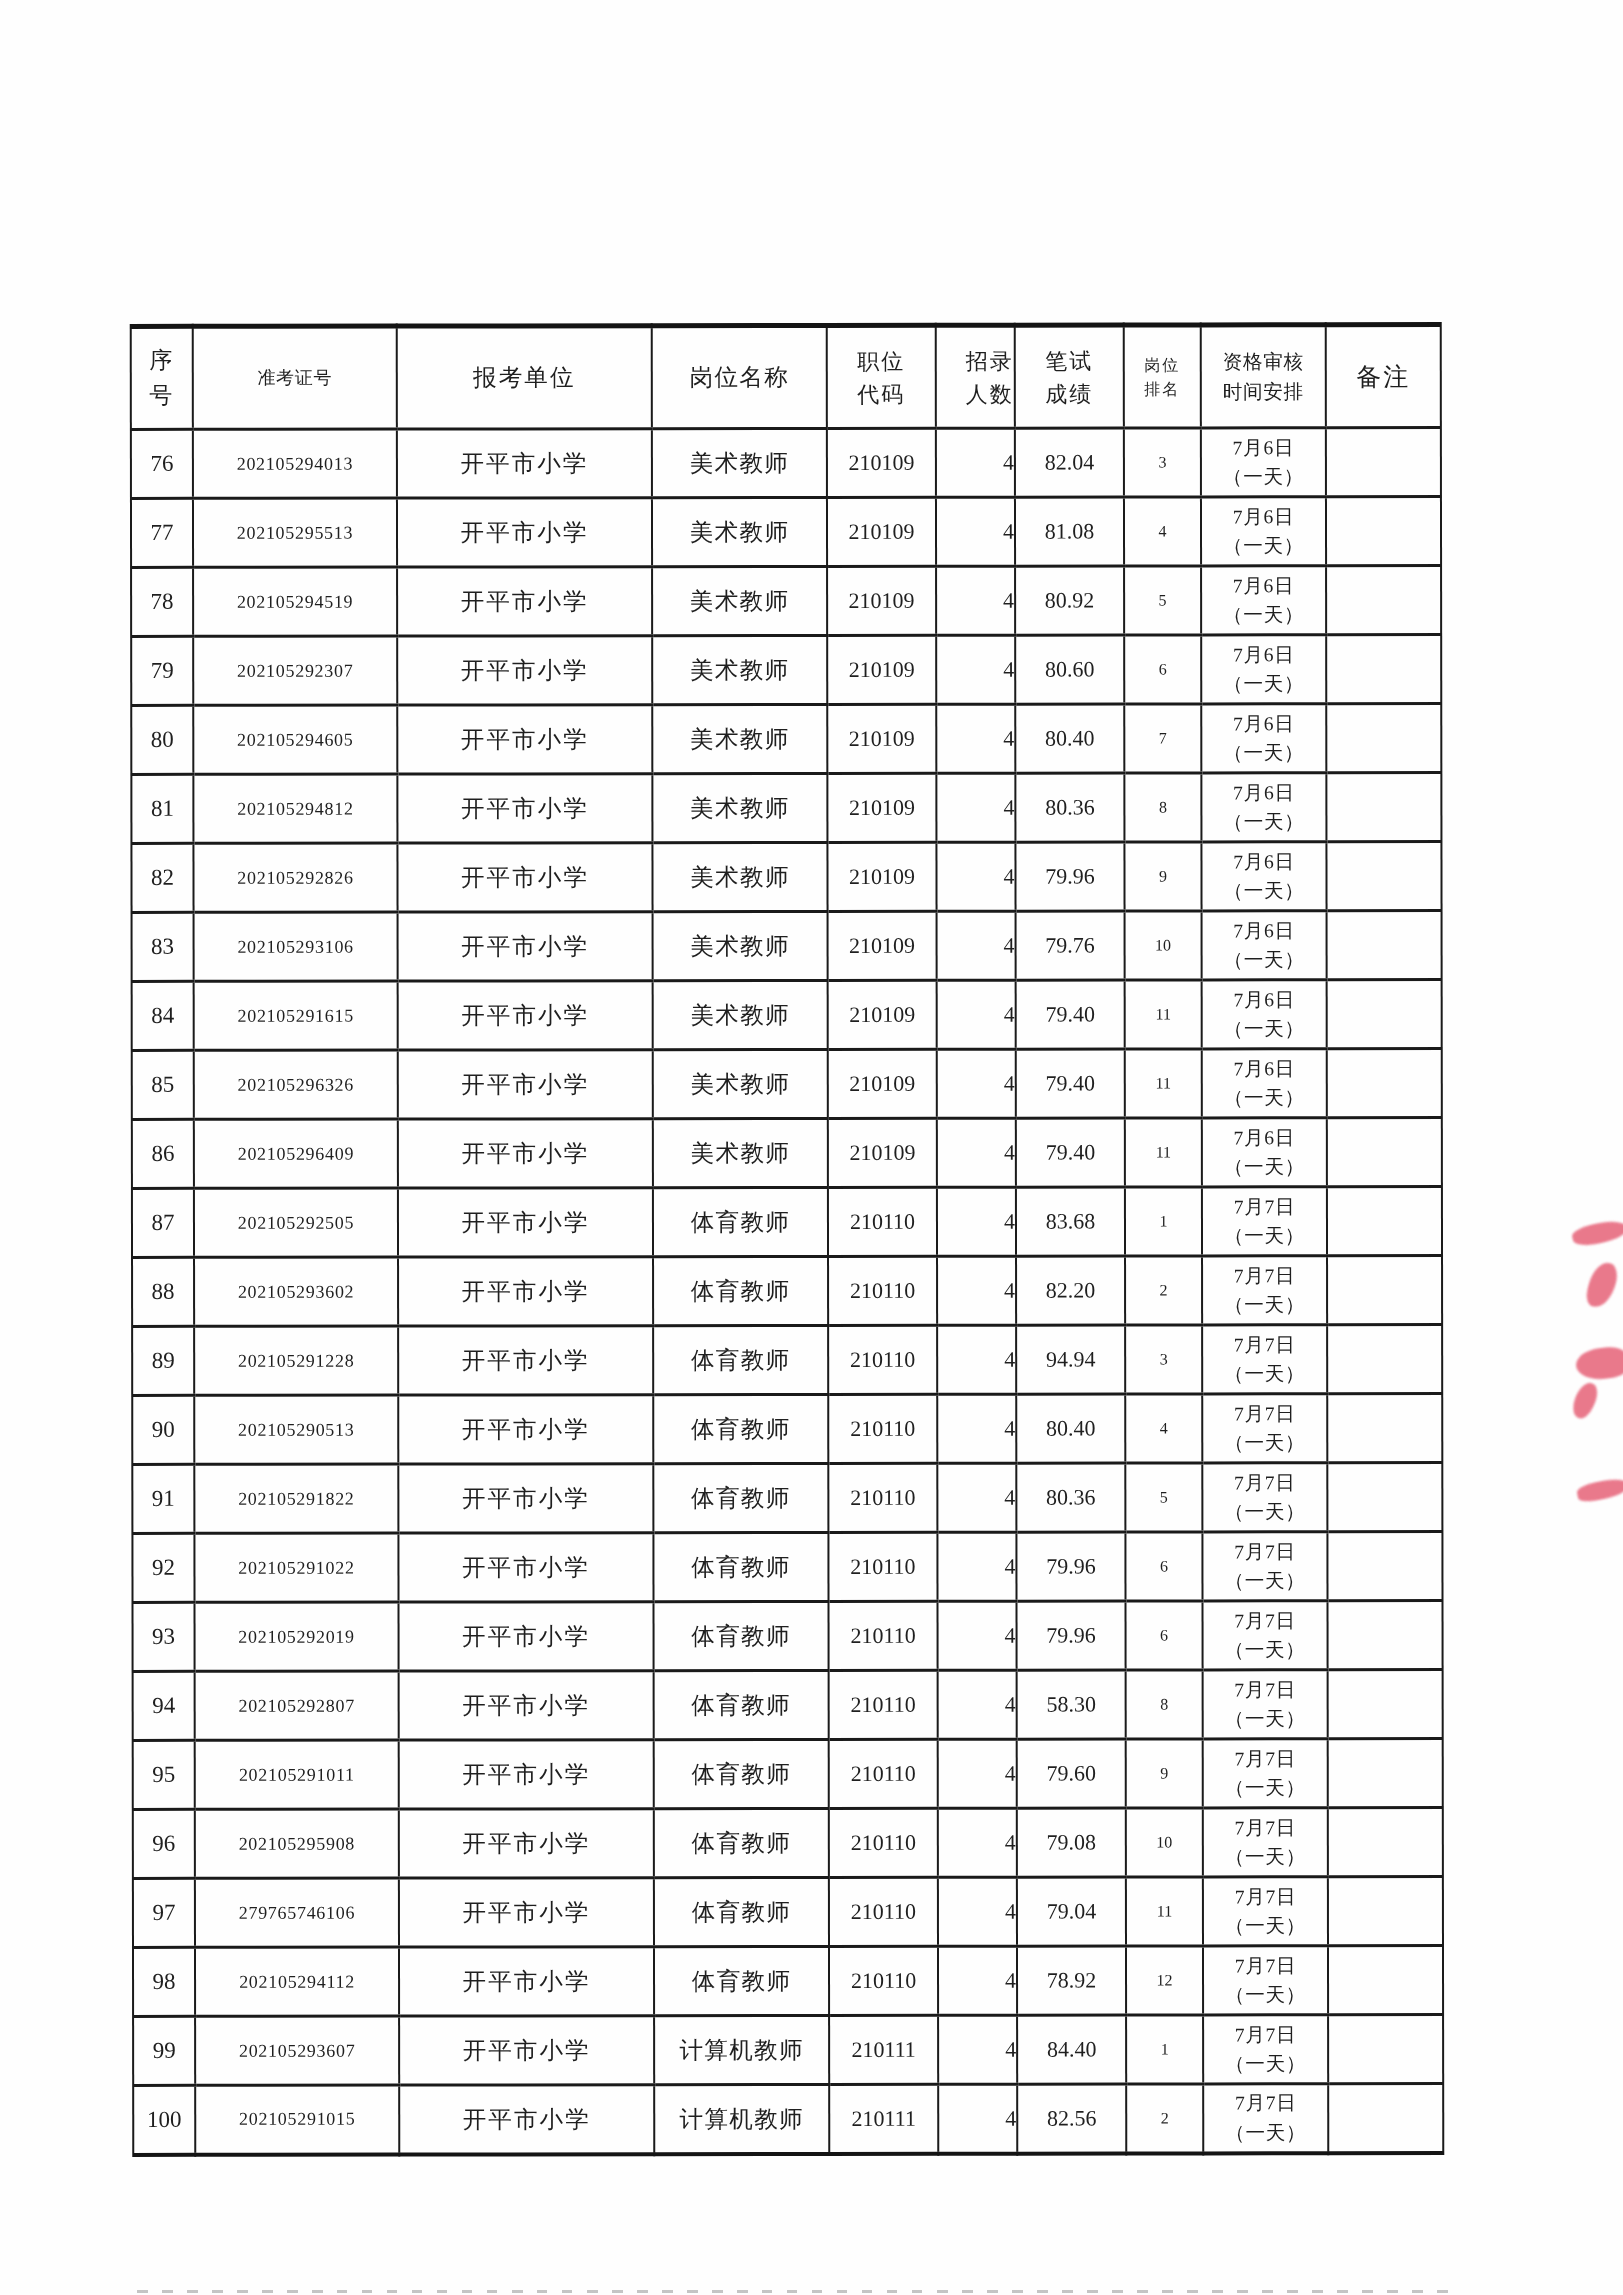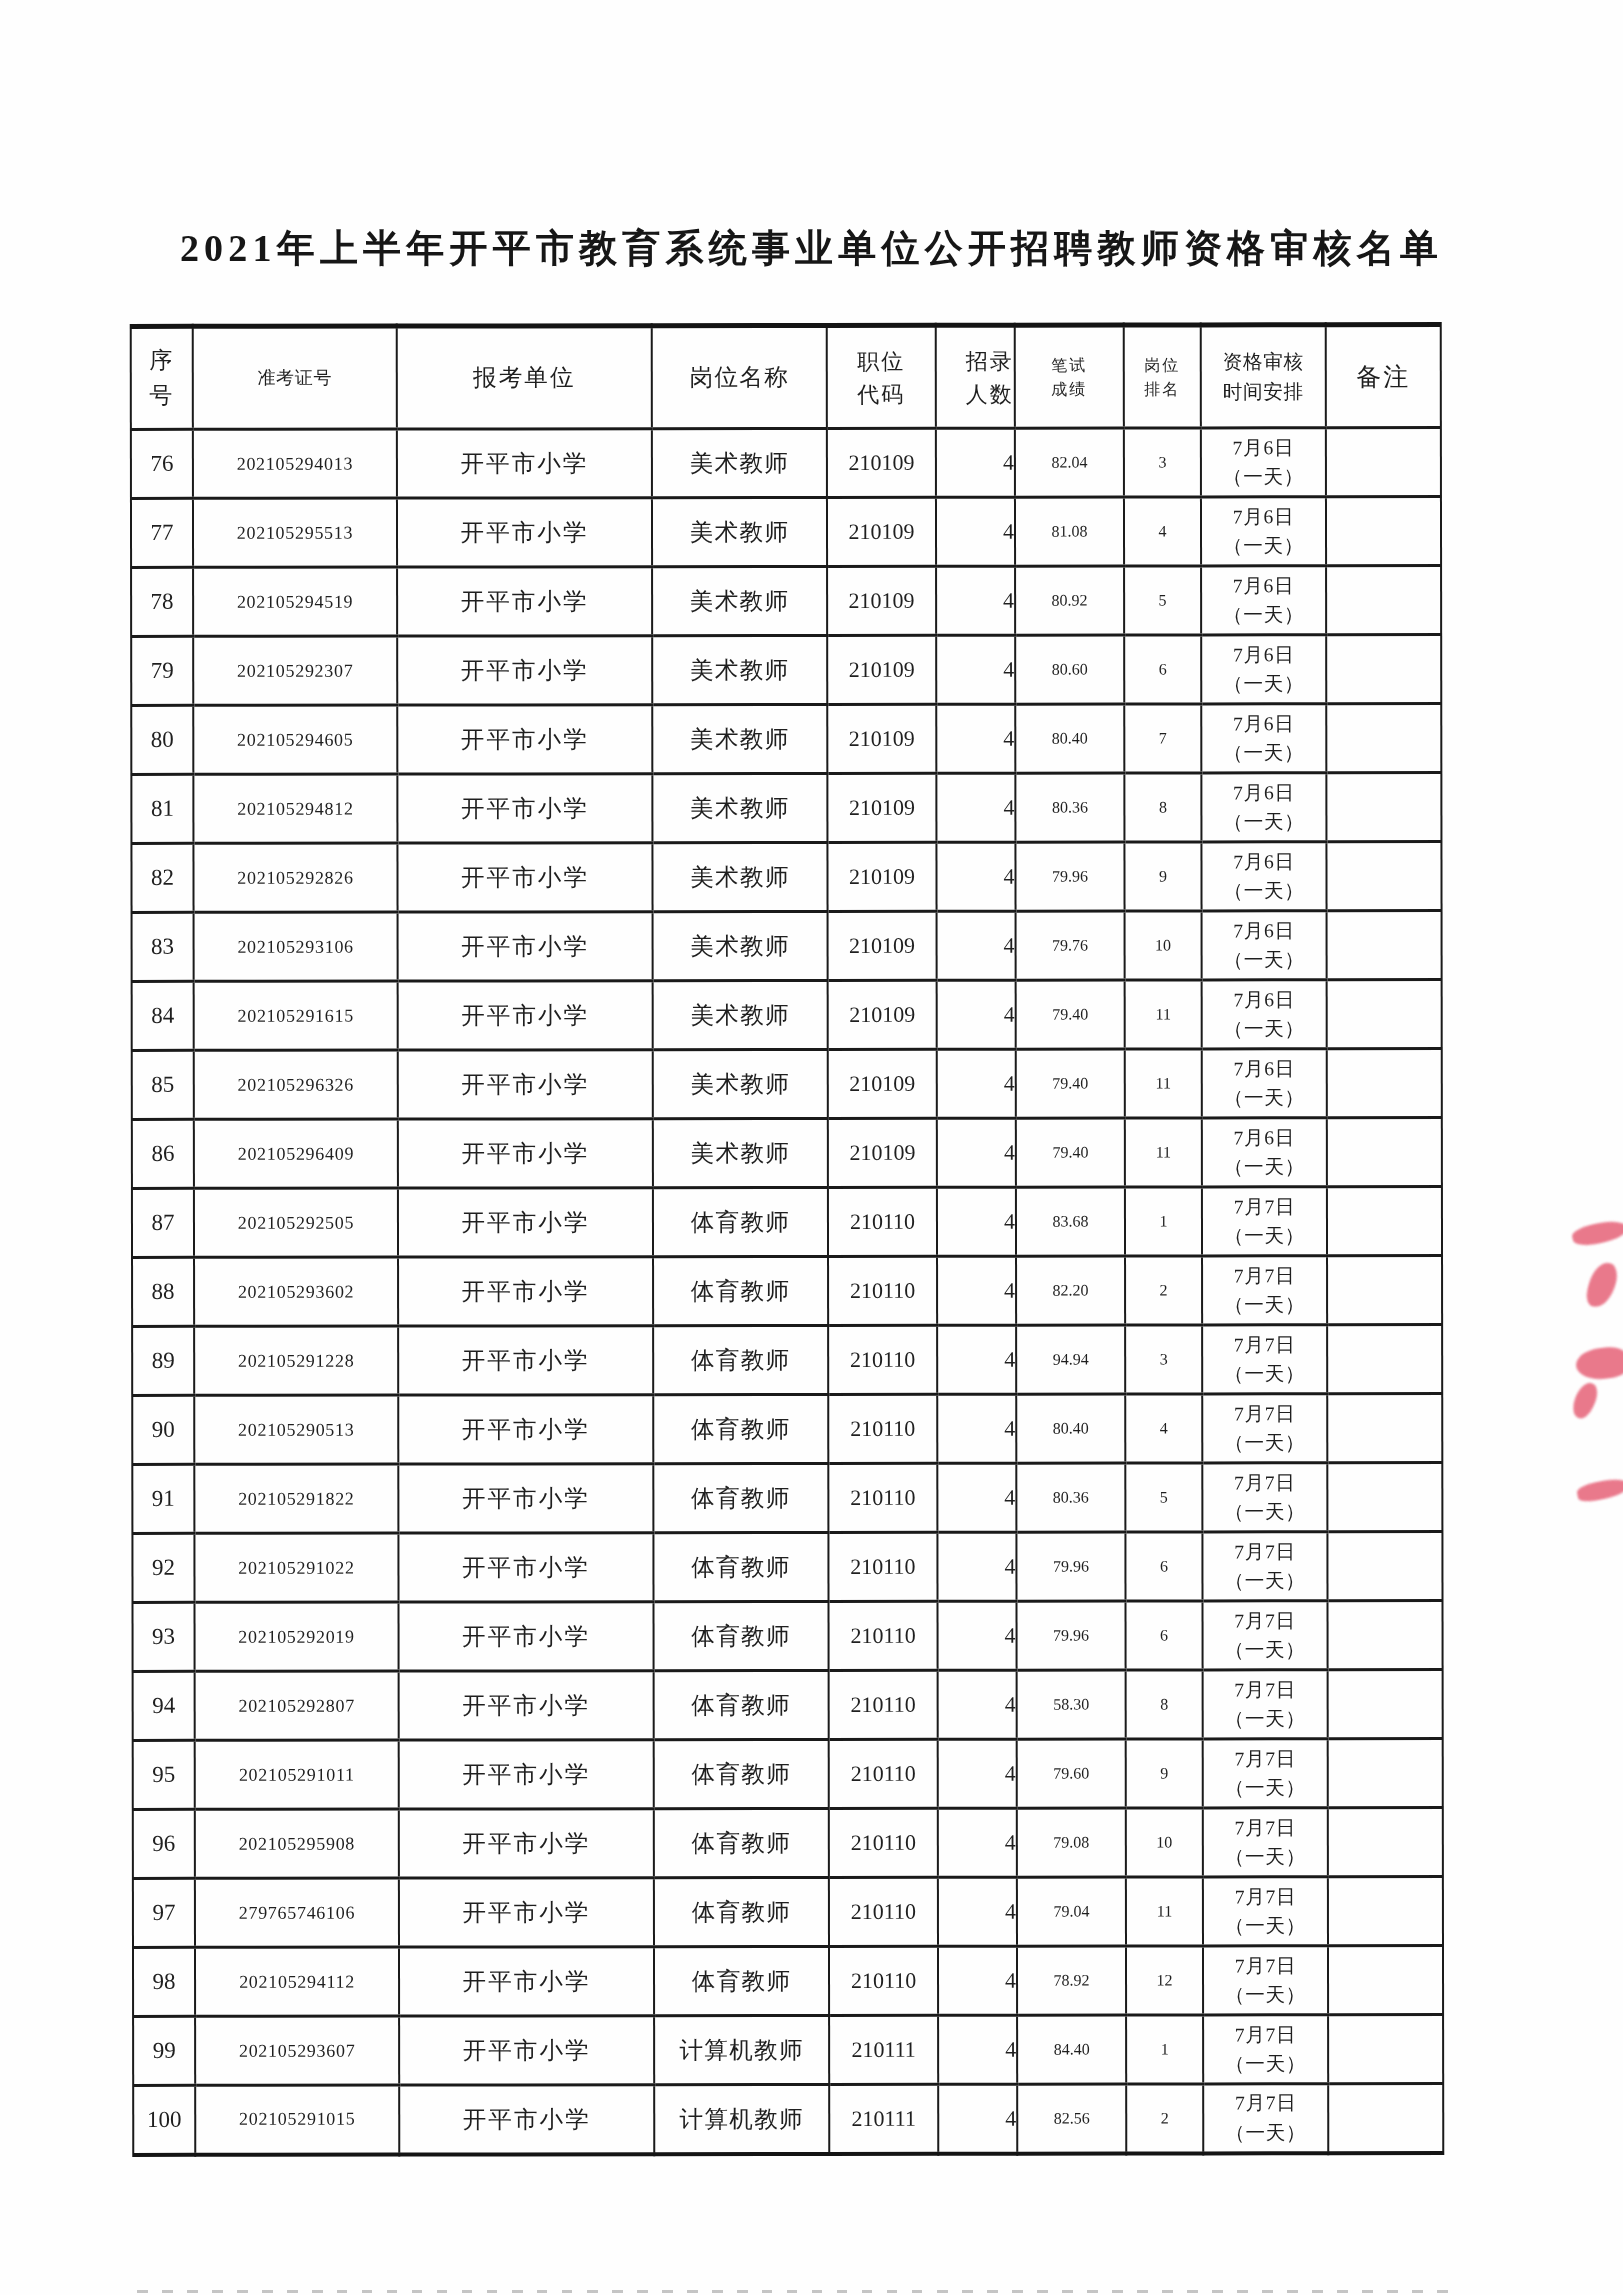--- a/index.html
+++ b/index.html
@@ -69,21 +69,21 @@
     white-space: pre-line;
   }
   thead th { border-bottom-width: 3.9px; }
   td { font-size: 23px; }
   .c-seq      { font-size: 23px; }
   .c-ticket   { font-size: 18px; letter-spacing: 0.7px; }
   .c-unit     { font-size: 23.6px; letter-spacing: 2px; }
   .c-position { font-size: 23.6px; letter-spacing: 1.3px; margin-left: 44px; }
   .c-code     { font-size: 22px; }
   .c-recruit  { font-size: 22px; text-align: right; }
-  .c-score    { font-size: 16px; }
+  .c-score    { font-size: 22px; }
   .c-rank     { font-size: 16px; }
   .c-schedule { font-size: 19.6px; line-height: 1.5; white-space: pre-line; letter-spacing: 0.7px; }
   .footer {
     position: absolute;
     top: 2193px; left: 0; width: 1440px;
     text-align: center;
     font-size: 25px;
     letter-spacing: 3.3px;
     color: #222;
   }
@@ -102,21 +102,20 @@
     left: 137px; top: 2290px; width: 1322px; height: 2.6px;
     background: repeating-linear-gradient(90deg,
       rgba(90,90,90,0.35) 0 10.5px, rgba(90,90,90,0) 10.5px 25px);
   }
 </style>
 </head>
 <body>
 
 <div class="page">
 
-  <h1 class="title">2021年上半年开平市教育系统事业单位公开招聘教师资格审核名单</h1>
 
   <div class="table-wrap">
     <table class="review-table">
       <colgroup>
         <col class="w-seq">
           <col class="w-ticket">
           <col class="w-unit">
         <col class="w-position">
           <col class="w-code">
           <col class="w-recruit">

